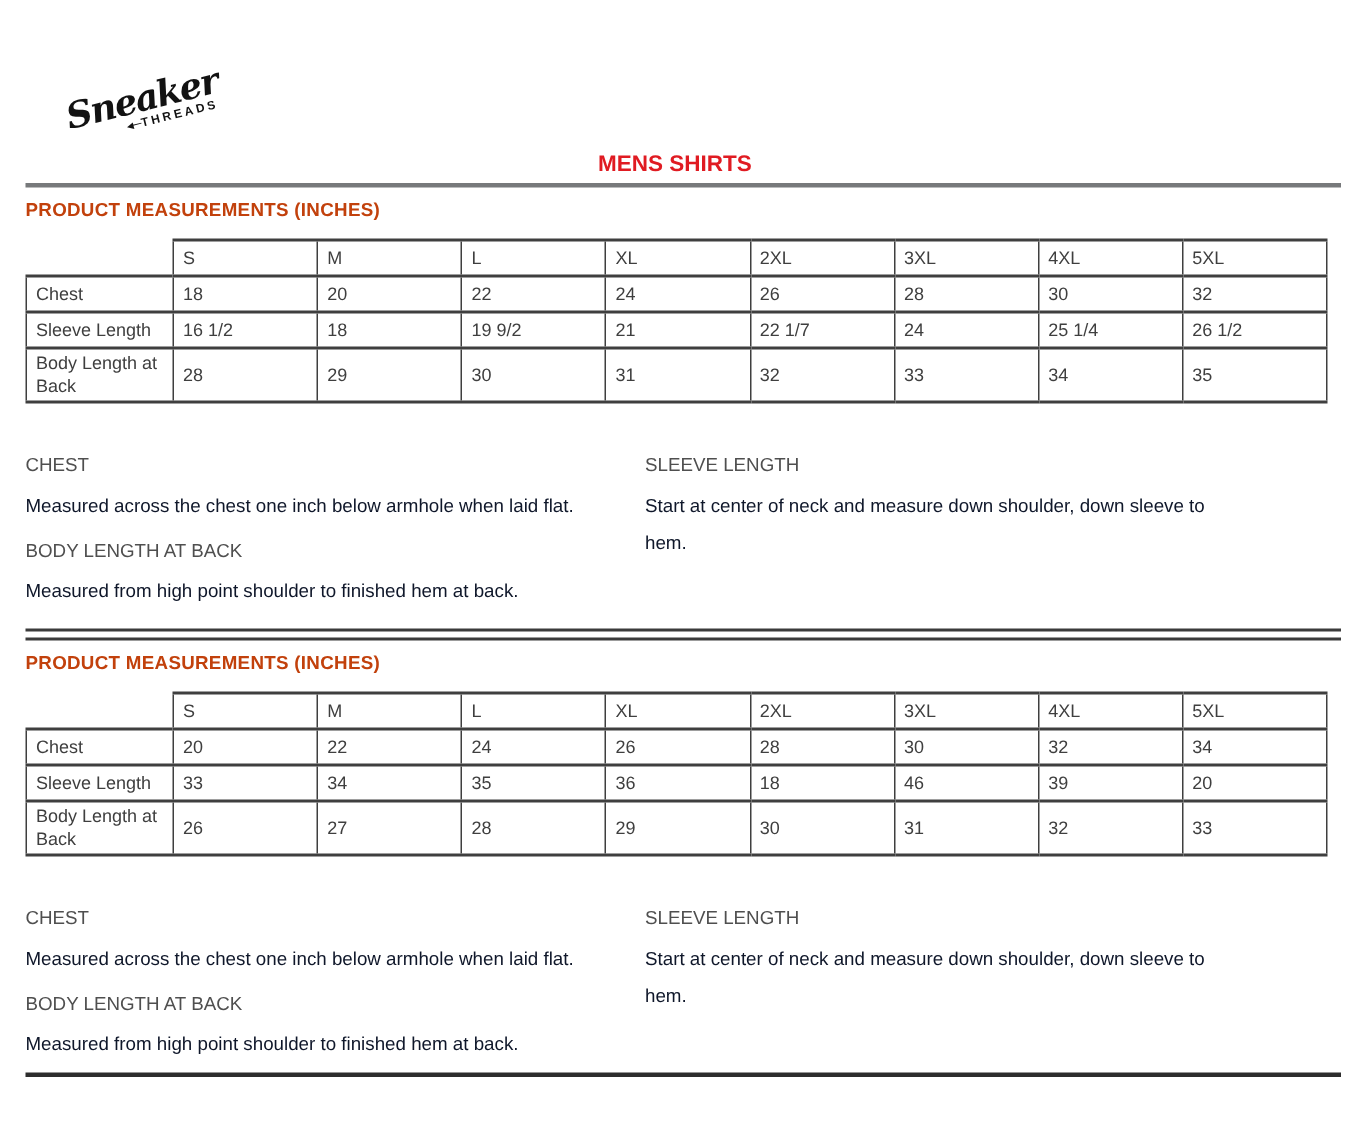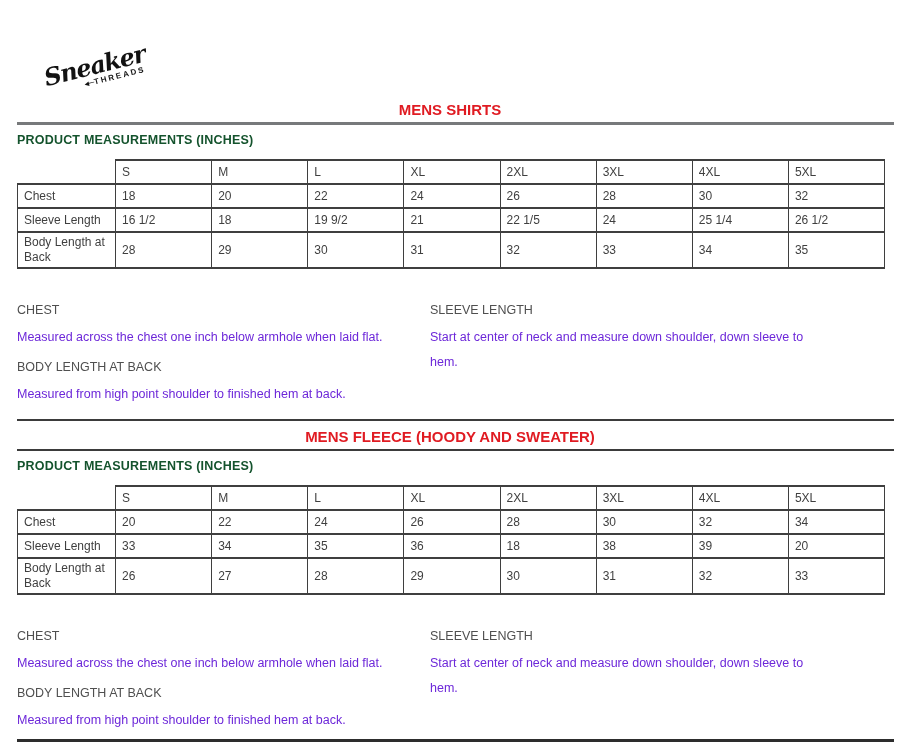--- a/index.html
+++ b/index.html
@@ -46,21 +46,21 @@
     margin: 4px 6px 0 17px;
   }
   .rule-dark { border-top: 2px solid #3b3b3b; }
   .rule-section-top { margin-top: 12px; }
   .rule-bottom { border-top: 3px solid #2d2d2d; margin-top: 6px; }
   .title-gap { margin-top: 7px; }
 
   .pm-heading {
     margin: 8px 0 0 17px;
     font-size: 12.5px; font-weight: bold;
-    color: #14532d;
+    color: #c2410c;
     letter-spacing: 0.2px;
   }
 
   
   .size-table {
     border-collapse: collapse;
     table-layout: fixed;
     width: 868px;
     margin: 12px 0 0 17px;
     font-size: 12px;
@@ -81,21 +81,21 @@
   
   .notes { display: flex; margin: 34px 0 0 17px; }
   .notes-left { width: 413px; }
   .notes-right { width: 402px; }
   .note-title {
     margin: 0;
     font-size: 12.5px; color: #4f4f4f;
   }
   .note-desc {
     margin: 8px 0 0;
-    font-size: 12.5px; color: #6d28d9;
+    font-size: 12.5px; color: #0f172a;
     line-height: 25px;
   }
   .note-title.mt { margin-top: 10px; }
 </style>
 </head>
 <body>
 
 <div class="logo">
   <div class="logo-script">Sneaker</div>
   <div class="logo-sub"><span class="logo-arrow">◂─</span><span>THREADS</span></div>
@@ -142,21 +142,21 @@
         <td>28</td>
         <td>30</td>
         <td>32</td>
       </tr>
       <tr>
         <td>Sleeve Length</td>
         <td>16 1/2</td>
         <td>18</td>
         <td>19 9/2</td>
         <td>21</td>
-        <td>22 1/5</td>
+        <td>22 1/7</td>
         <td>24</td>
         <td>25 1/4</td>
         <td>26 1/2</td>
       </tr>
       <tr>
         <td>Body Length at Back</td>
         <td>28</td>
         <td>29</td>
         <td>30</td>
         <td>31</td>
@@ -177,21 +177,20 @@
     </div>
     <div class="notes-right">
       <p class="note-title">SLEEVE LENGTH</p>
       <p class="note-desc">Start at center of neck and measure down shoulder, down sleeve to hem.</p>
     </div>
   </div>
 </div>
 
 <div class="section">
   <hr class="rule rule-dark rule-section-top">
-  <h1 class="red-title title-gap">MENS FLEECE (HOODY AND SWEATER)</h1>
   <hr class="rule rule-dark">
   <h2 class="pm-heading">PRODUCT MEASUREMENTS (INCHES)</h2>
 
   <table class="size-table">
     <colgroup>
         <col style="width:98px">
         <col>
         <col>
         <col>
         <col>
@@ -225,21 +224,21 @@
         <td>32</td>
         <td>34</td>
       </tr>
       <tr>
         <td>Sleeve Length</td>
         <td>33</td>
         <td>34</td>
         <td>35</td>
         <td>36</td>
         <td>18</td>
-        <td>38</td>
+        <td>46</td>
         <td>39</td>
         <td>20</td>
       </tr>
       <tr>
         <td>Body Length at Back</td>
         <td>26</td>
         <td>27</td>
         <td>28</td>
         <td>29</td>
         <td>30</td>

